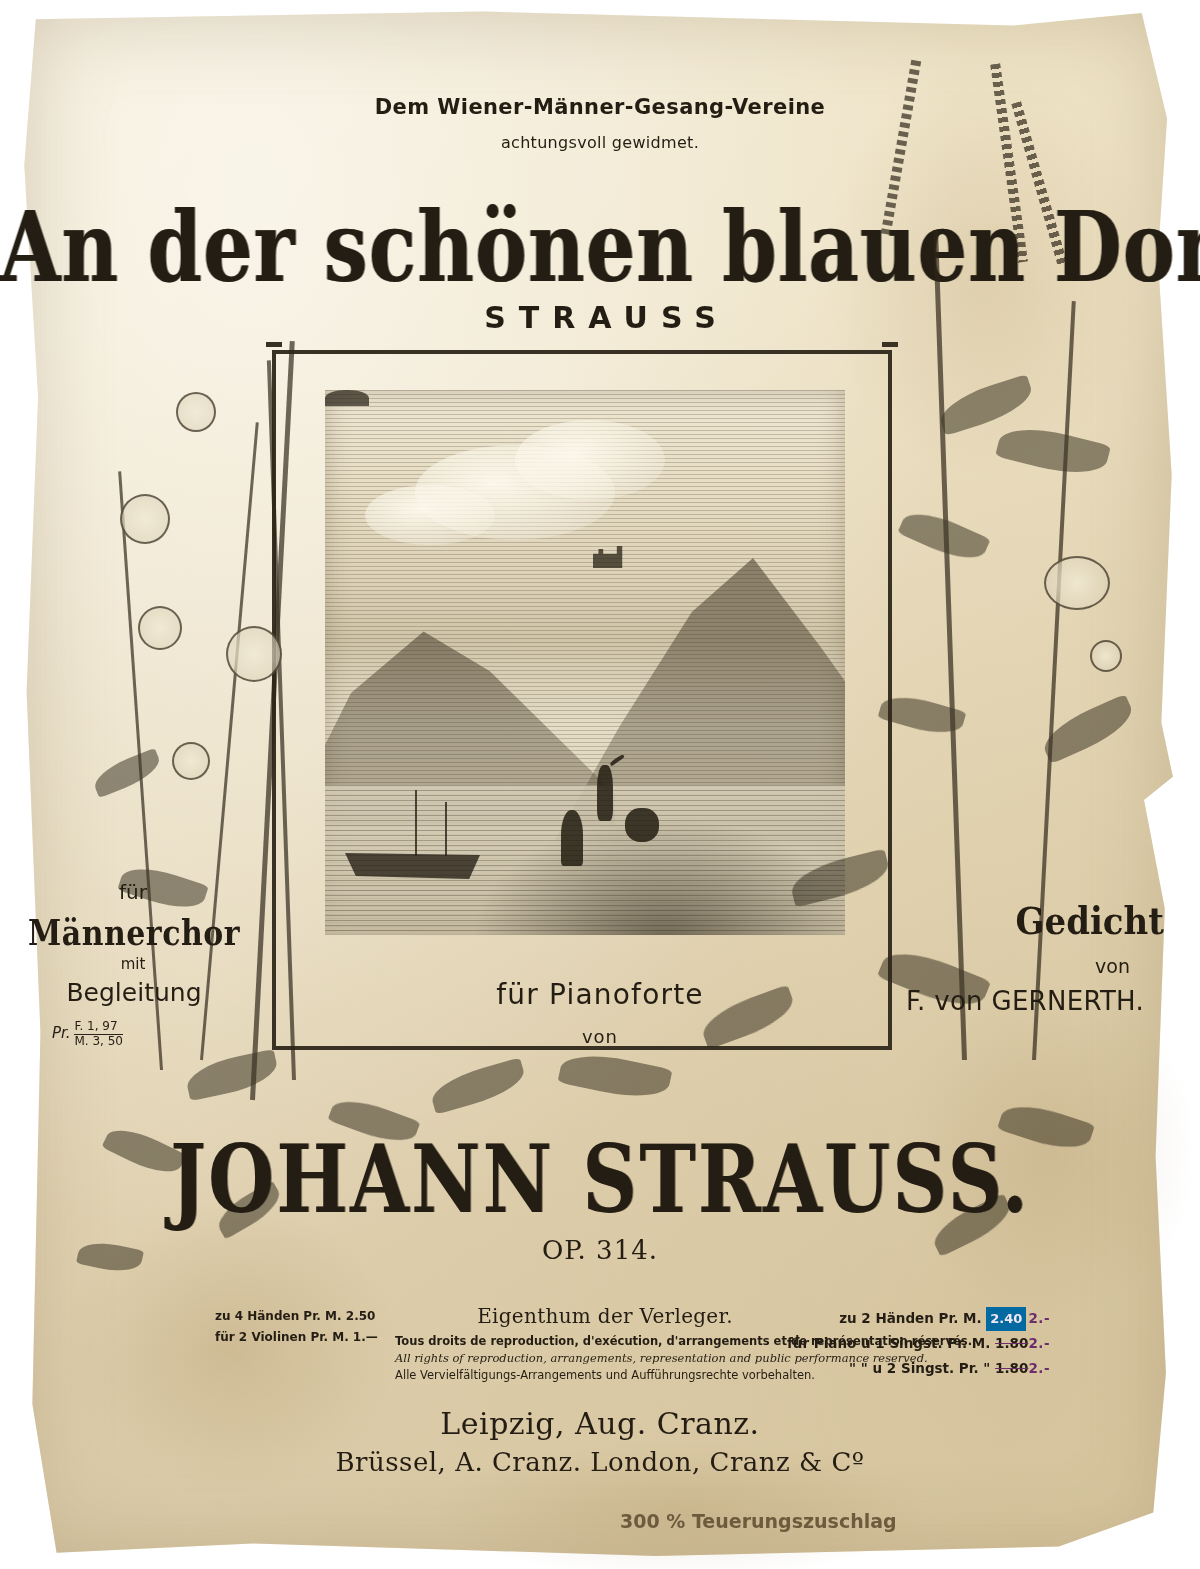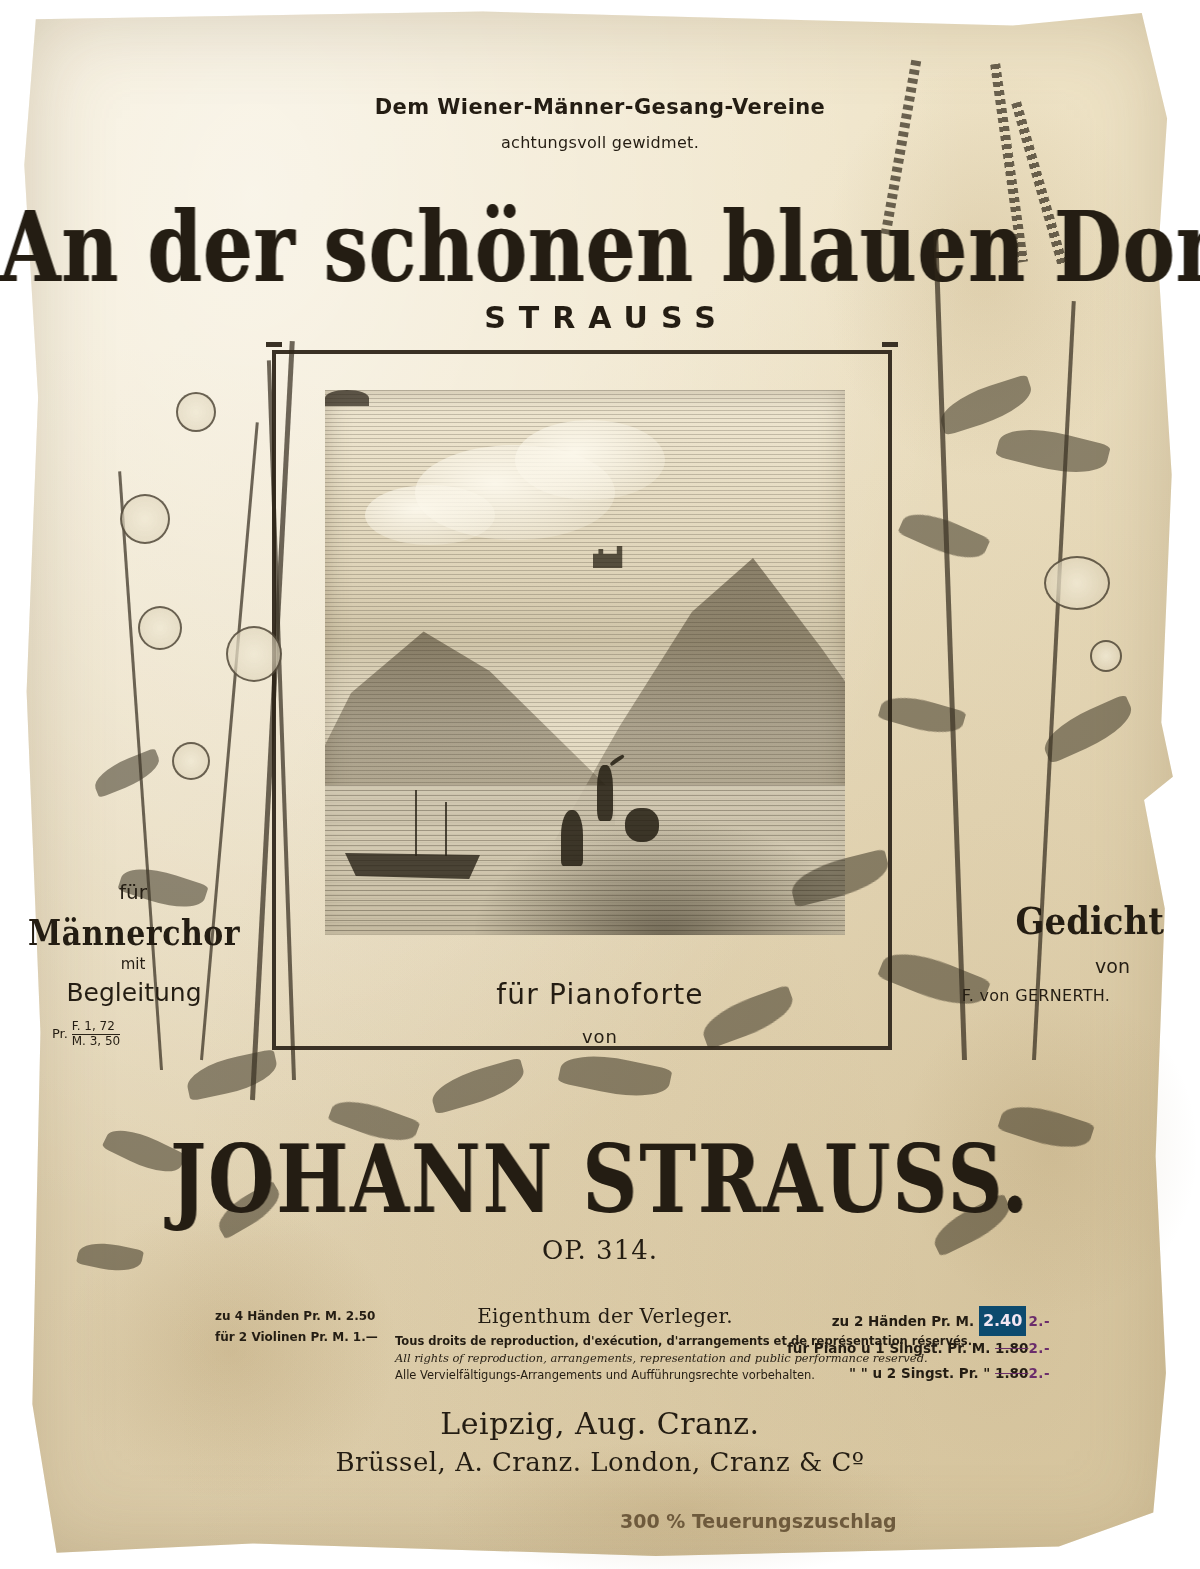--- a/index.html
+++ b/index.html
@@ -237,44 +237,44 @@
     font-family: "DejaVu Sans", sans-serif;
     font-size: 25px;
   }
   .price-left {
     left: 52px; top: 1020px; width: 180px;
     text-align: left;
     font-family: "DejaVu Sans", sans-serif;
     font-size: 12px;
     line-height: 1.05;
   }
-  .price-left .pr-label { display: inline-block; vertical-align: middle; font-size: 13px; }
+  .price-left .pr-label { display: inline-block; vertical-align: middle; font-size: 15px; font-style: italic; }
   .price-left .pr-stack {
     display: inline-block; vertical-align: middle; text-align: left;
   }
   .price-left .pr-stack span { display: block; }
   .price-left .pr-top { border-bottom: 1px solid #2b2419; padding-bottom: 1px; }
 
   .gedicht {
     right: 36px; top: 898px; width: 230px; text-align: right;
     font-family: "DejaVu Serif", serif;
     font-weight: bold;
     font-size: 34px;
     transform: scaleY(1.12);
     transform-origin: right top;
   }
   .von-r {
     right: 70px; top: 955px; width: 190px; text-align: right;
     font-family: "DejaVu Sans", sans-serif;
     font-size: 19px;
   }
   .gernerth {
-    right: 34px; top: 986px; width: 260px; text-align: center;
-    font-family: "DejaVu Sans", sans-serif;
-    font-size: 16px;
+    right: 34px; top: 986px; width: 260px; text-align: left;
+    font-family: "DejaVu Sans", sans-serif;
+    font-size: 26px;
     letter-spacing: 0.3px;
   }
 
   .pianoforte {
     left: 0; right: 0; top: 978px;
     font-family: "DejaVu Sans", sans-serif;
     font-size: 28px;
     letter-spacing: 1.2px;
   }
   .von-c {
@@ -347,25 +347,25 @@
   }
   .stamp {
     display: inline-block;
     color: #6b2d6b;
     font-family: "DejaVu Sans", sans-serif;
     font-weight: bold;
     letter-spacing: 0.5px;
   }
   .stamp-box {
     display: inline-block;
-    background: #0c4a6e;
+    background: #0369a1;
     color: #f2e6f2;
     padding: 0 4px;
     margin-right: 2px;
-    font-size: 16px;
+    font-size: 13px;
   }
   .strike { text-decoration: line-through; text-decoration-color: #6b2d6b; }
 
   .publisher1 {
     left: 0; right: 0; top: 1406px;
     font-family: "DejaVu Serif", serif;
     font-size: 30px;
     letter-spacing: 0.5px;
   }
   .publisher2 {
@@ -467,21 +467,21 @@
     <div class="leaf" style="left:330px;  top:1106px; width:88px; height:30px; transform: rotate(20deg);"></div>
   </div>
 
   <div class="txt fuer">für</div>
   <div class="txt maennerchor">Männerchor</div>
   <div class="txt mit">mit</div>
   <div class="txt begleitung">Begleitung</div>
   <div class="txt price-left">
     <span class="pr-label">Pr.</span>
     <span class="pr-stack">
-      <span class="pr-top">F. 1, 72</span>
+      <span class="pr-top">F. 1, 97</span>
       <span>M. 3, 50</span>
     </span>
   </div>
 
   <div class="txt gedicht">Gedicht</div>
   <div class="txt von-r">von</div>
   <div class="txt gernerth">F. von GERNERTH.</div>
 
   <div class="txt pianoforte">für Pianoforte</div>
   <div class="txt von-c">von</div>

